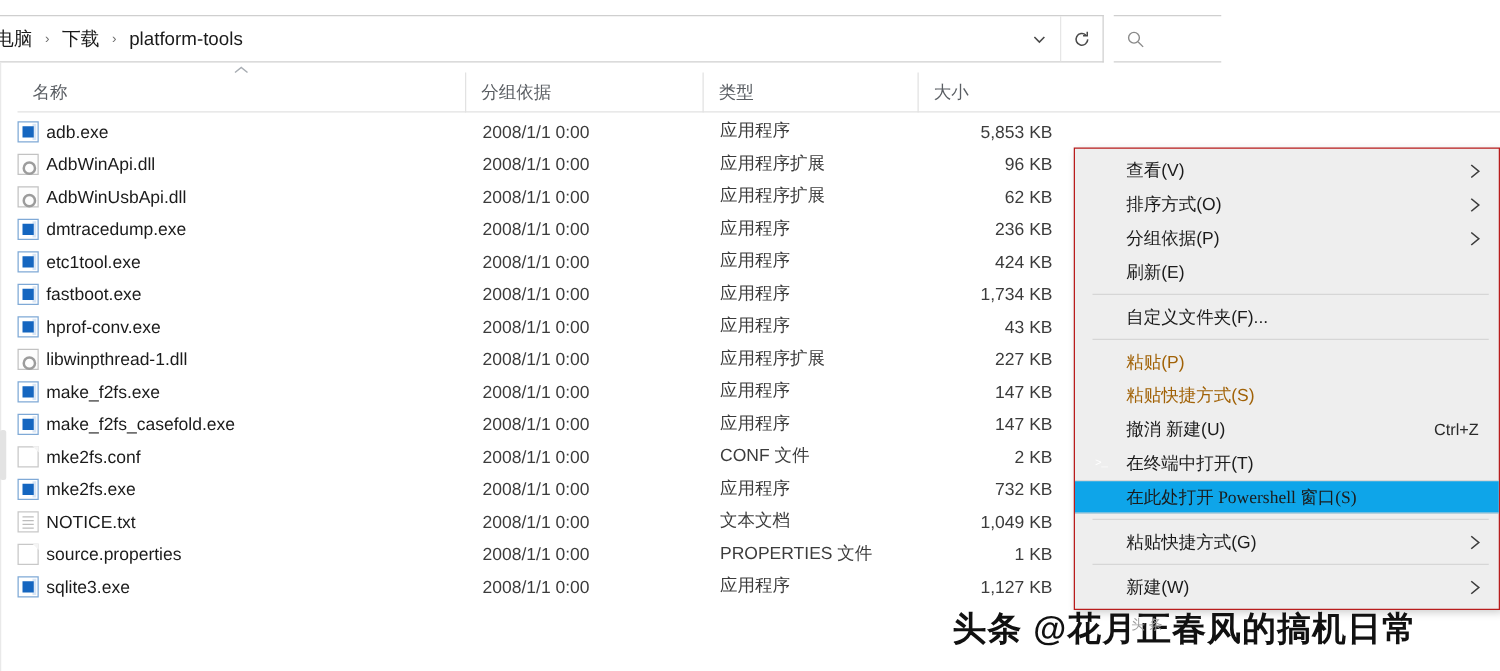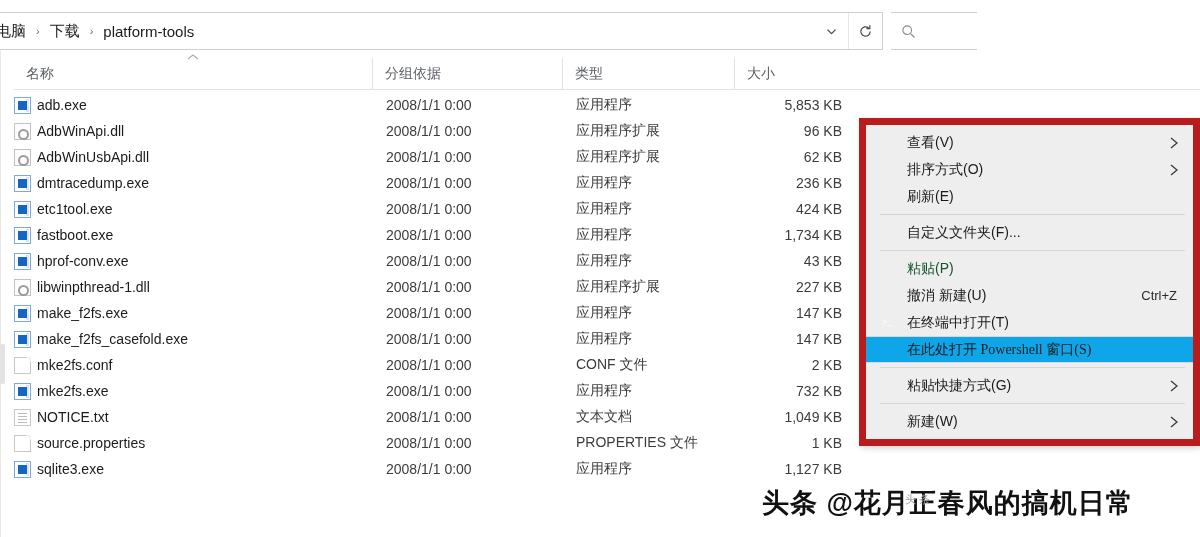--- a/index.html
+++ b/index.html
@@ -240,37 +240,37 @@
     background: #e3e3e3;
     border-radius: 2px;
   }
 
   
   .ctxmenu {
     position: absolute;
     left: 859px; top: 118px;
     width: 341px;
     background: #eeeeee;
-    border: 7px solid #b91c1c;
+    border: 1px solid #b91c1c;
     box-shadow: 2px 2px 6px rgba(0,0,0,0.18);
     padding: 4px 0;
     box-sizing: border-box;
   }
   .mi {
     position: relative;
     height: 27px;
     display: flex;
     align-items: center;
     font-size: 14px;
     color: #1b1b1b;
     padding-left: 41px;
     padding-right: 30px;
     box-sizing: border-box;
   }
-  .mi.disabled { color: #14532d; }
+  .mi.disabled { color: #a16207; }
   .mi.highlight {
     background: #0ea5e9;
     border-top: 1px solid #d8d8d8;
     border-bottom: 1px solid #d8d8d8;
     font-family: Liberation Serif, serif;
   }
   .mi-arrow {
     position: absolute;
     right: 14px;
     top: 50%;
@@ -529,29 +529,38 @@
             <path d="M2 2 L8 7 L2 12" fill="none" stroke="#3c3c3c" stroke-width="1.3"></path>
           </svg></span>
       </div>
       <div class="mi">
         <span>排序方式(O)</span>
         <span class="mi-arrow"><svg width="10" height="14" viewBox="0 0 10 14">
             <path d="M2 2 L8 7 L2 12" fill="none" stroke="#3c3c3c" stroke-width="1.3"></path>
           </svg></span>
       </div>
       <div class="mi">
+        <span>分组依据(P)</span>
+        <span class="mi-arrow"><svg width="10" height="14" viewBox="0 0 10 14">
+            <path d="M2 2 L8 7 L2 12" fill="none" stroke="#3c3c3c" stroke-width="1.3"></path>
+          </svg></span>
+      </div>
+      <div class="mi">
         <span>刷新(E)</span>
       </div>
       <div class="msep"></div>
       <div class="mi">
         <span>自定义文件夹(F)...</span>
       </div>
       <div class="msep"></div>
       <div class="mi disabled">
         <span>粘贴(P)</span>
+      </div>
+      <div class="mi disabled">
+        <span>粘贴快捷方式(S)</span>
       </div>
       <div class="mi">
         <span>撤消 新建(U)</span>
         <span class="mi-shortcut">Ctrl+Z</span>
       </div>
       <div class="mi">
         <span class="mi-icon"><span class="term-icon"></span></span>
         <span>在终端中打开(T)</span>
       </div>
       <div class="mi highlight">

